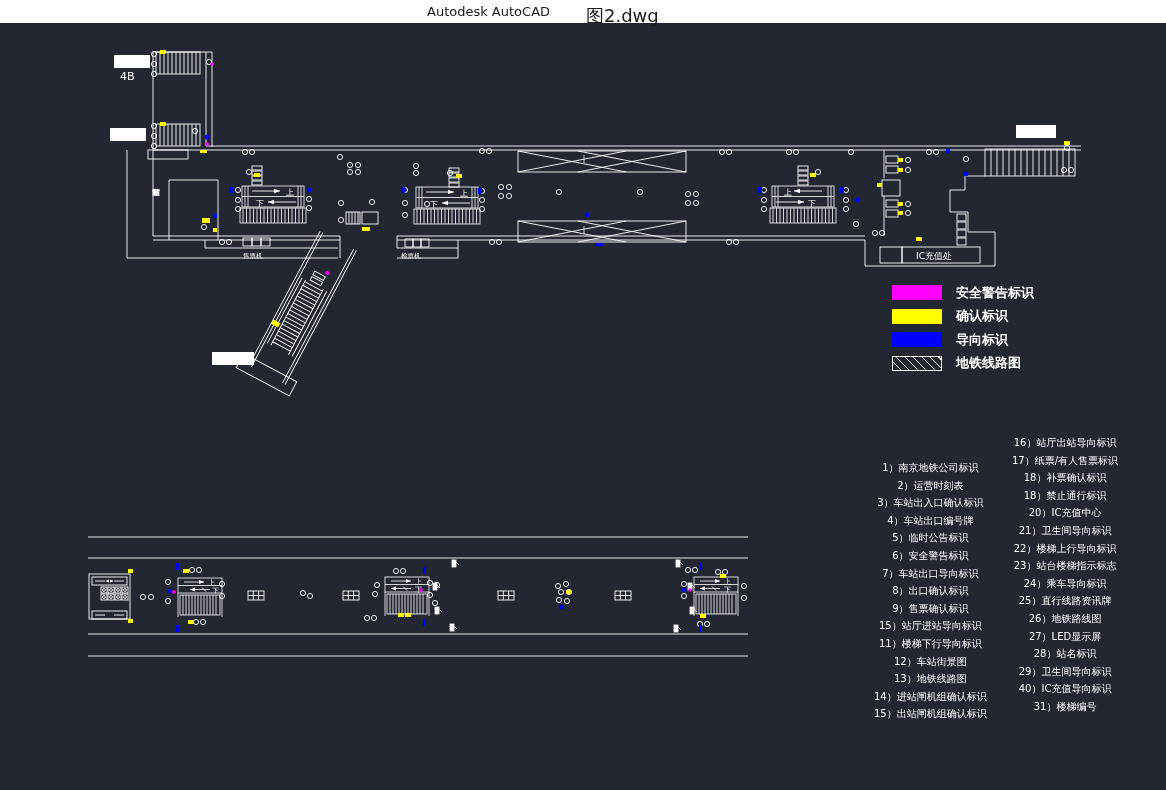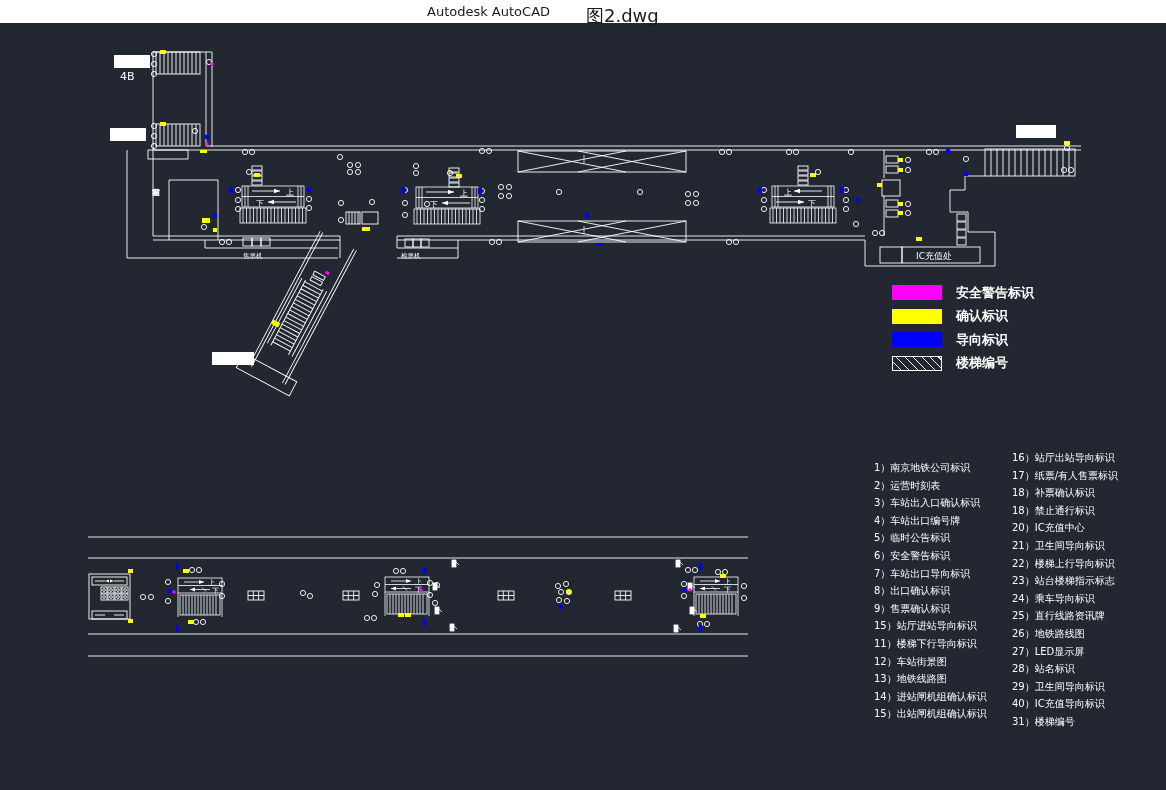--- a/index.html
+++ b/index.html
@@ -1,37 +1,37 @@
 <!DOCTYPE html>
 <html><head>
 <meta charset="utf-8">
 <style>
   html,body{margin:0;padding:0;background:#222731;}
   #stage{position:relative;width:1166px;height:790px;background:#222731;overflow:hidden;
-         font-family:"DejaVu Sans",sans-serif;}
+         font-family:"DejaVu Sans",sans-serif;text-align:center;}
   .titlebar{position:absolute;top:0;left:0;width:1166px;height:23px;background:#ffffff;}
   .titlebar .app{position:absolute;left:427px;top:4px;font-size:13px;color:#1a1a1a;}
   .titlebar .file{position:absolute;left:586px;top:4px;font-size:18px;color:#1a1a1a;}
   svg{position:absolute;top:0;left:0;}
   .t{fill:#ffffff;}
   .ah{fill:#ffffff;stroke:none;}
   .y{fill:#ffff00;stroke:none;}
   .bb{fill:#0000ff;stroke:none;}
   .wr{fill:#ffffff;stroke:none;}
   
   .legend{position:absolute;left:892px;top:281px;}
   .lrow{display:flex;align-items:center;height:23.5px;}
   .sw{width:50px;height:15px;flex:0 0 auto;}
   .sw.hatch{background:repeating-linear-gradient(45deg,#222731 0 5px,#ffffff 5px 6px);
             border:1px solid #ffffff;box-sizing:border-box;}
   .llabel{color:#ffffff;font-size:13px;margin-left:14px;white-space:nowrap;font-weight:bold;}
   
   .notes{position:absolute;color:#ffffff;font-size:10px;line-height:17.6px;white-space:nowrap;}
   #notes-left{left:874px;top:459px;}
-  #notes-right{left:1012px;top:449px;}
+  #notes-right{left:1012px;top:434px;}
 </style>
 </head>
 <body>
 
 <div id="stage">
 
   <div class="titlebar">
     <span class="app">Autodesk AutoCAD</span>
     <span class="file">图2.dwg</span>
   </div>
@@ -435,21 +435,21 @@
     <div class="lrow">
       <span class="sw" style="background: rgb(255, 255, 0);"></span>
       <span class="llabel">确认标识</span>
     </div>
     <div class="lrow">
       <span class="sw" style="background: rgb(0, 0, 255);"></span>
       <span class="llabel">导向标识</span>
     </div>
     <div class="lrow">
       <span class="sw hatch"></span>
-      <span class="llabel">楼梯编号</span>
+      <span class="llabel">地铁线路图</span>
     </div>
   </div>
 
   <div class="notes" id="notes-left">
     <div>1）南京地铁公司标识</div>
     <div>2）运营时刻表</div>
     <div>3）车站出入口确认标识</div>
     <div>4）车站出口编号牌</div>
     <div>5）临时公告标识</div>
     <div>6）安全警告标识</div>

